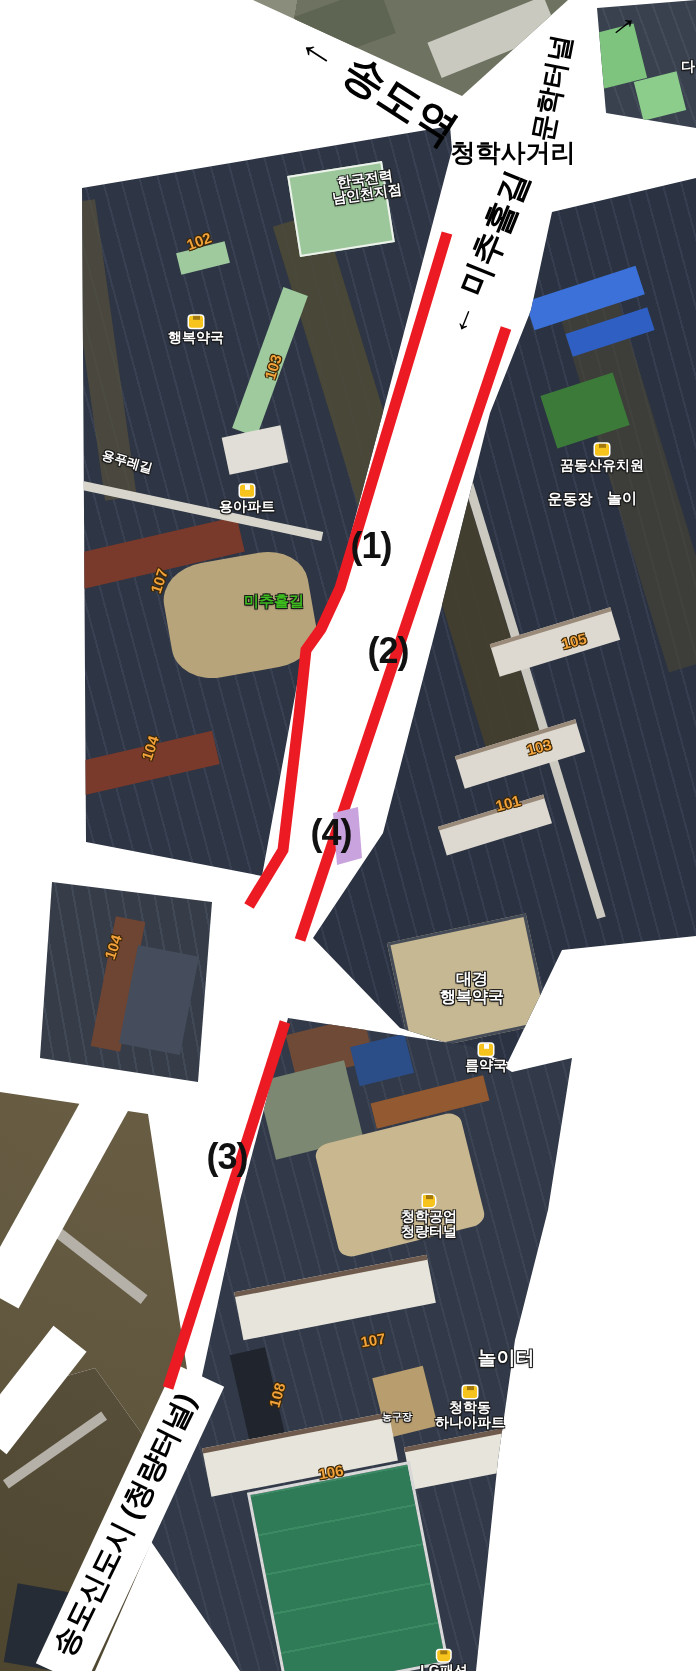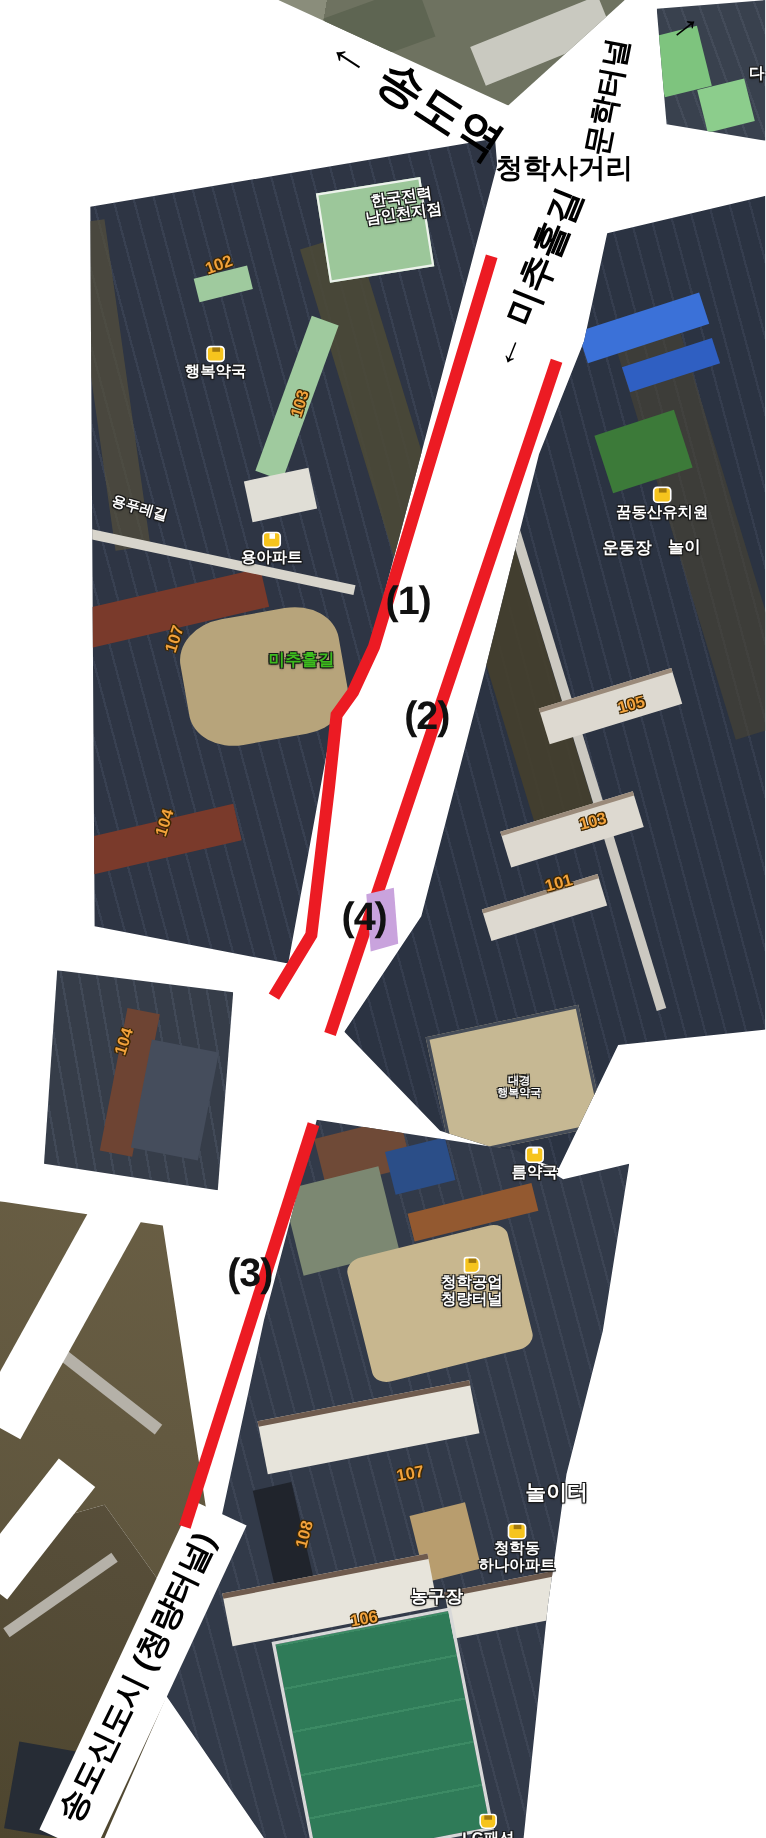--- a/index.html
+++ b/index.html
@@ -152,37 +152,37 @@
       <div class="place-label" style="left: 583px; top: 457px; transform: translate(-50%, -50%) rotate(0deg); font-size: 14px; margin-left: 19px;">
         <span class="map-icon icon-person"></span>
         <div class="place-line">꿈동산유치원</div>
       </div>
       <div class="place-label" style="left: 570px; top: 499px; transform: translate(-50%, -50%) rotate(0deg); font-size: 15px;">
         <div class="place-line">운동장</div>
       </div>
       <div class="place-label" style="left: 622px; top: 498px; transform: translate(-50%, -50%) rotate(0deg); font-size: 15px;">
         <div class="place-line">놀이</div>
       </div>
-      <div class="place-label" style="left: 472px; top: 988px; transform: translate(-50%, -50%) rotate(0deg); font-size: 10px;">
+      <div class="place-label" style="left: 472px; top: 988px; transform: translate(-50%, -50%) rotate(0deg); font-size: 16px;">
         <div class="place-line">대경</div>
         <div class="place-line">행복약국</div>
       </div>
       <div class="place-label" style="left: 486px; top: 1057px; transform: translate(-50%, -50%) rotate(0deg); font-size: 14px;">
         <span class="map-icon icon-pharmacy"></span>
         <div class="place-line">름약국</div>
       </div>
-      <div class="place-label" style="left: 429px; top: 1165px; transform: translate(-50%, -50%) rotate(0deg); font-size: 14px;">
+      <div class="place-label" style="left: 429px; top: 1216px; transform: translate(-50%, -50%) rotate(0deg); font-size: 14px;">
         <span class="map-icon icon-flag"></span>
         <div class="place-line">청학공업</div>
         <div class="place-line">청량터널</div>
       </div>
       <div class="place-label" style="left: 506px; top: 1358px; transform: translate(-50%, -50%) rotate(0deg); font-size: 19px;">
         <div class="place-line">놀이터</div>
       </div>
-      <div class="place-label" style="left: 397px; top: 1416px; transform: translate(-50%, -50%) rotate(0deg); font-size: 16px; margin-top: 36px;">
+      <div class="place-label" style="left: 397px; top: 1416px; transform: translate(-50%, -50%) rotate(0deg); font-size: 10px;">
         <div class="place-line">농구장</div>
       </div>
       <div class="place-label" style="left: 470px; top: 1407px; transform: translate(-50%, -50%) rotate(0deg); font-size: 14px;">
         <span class="map-icon icon-building"></span>
         <div class="place-line">청학동</div>
         <div class="place-line">하나아파트</div>
       </div>
       <div class="place-label" style="left: 444px; top: 1663px; transform: translate(-50%, -50%) rotate(0deg); font-size: 14px;">
         <span class="map-icon icon-bag"></span>
         <div class="place-line">LG패션</div>

